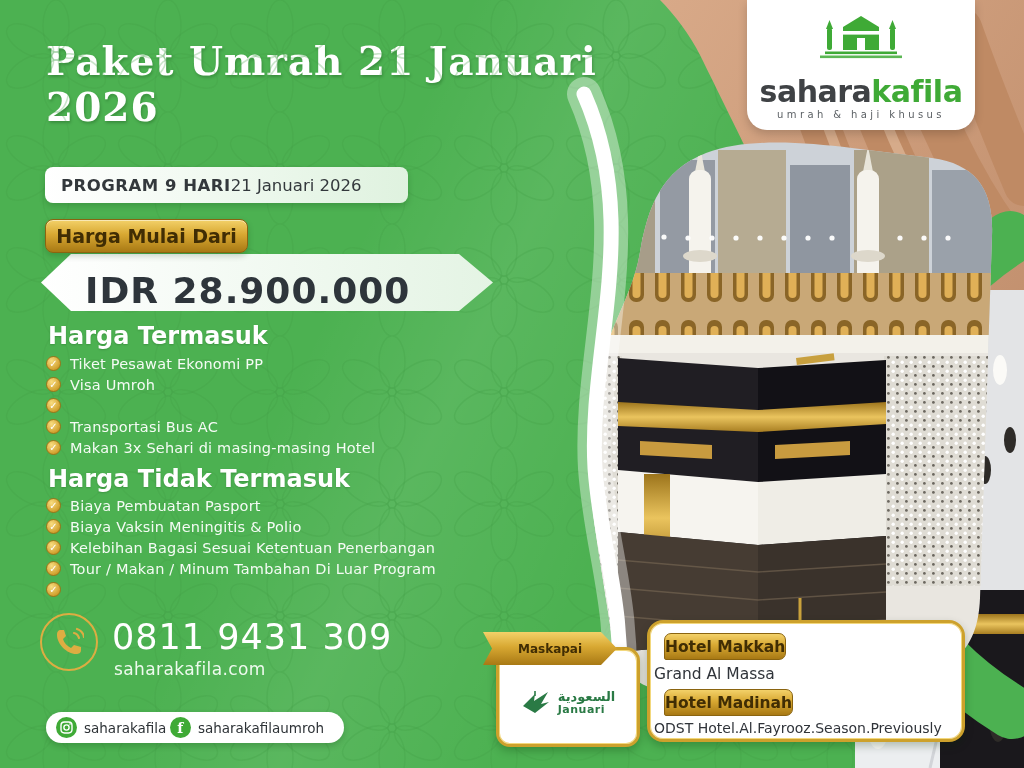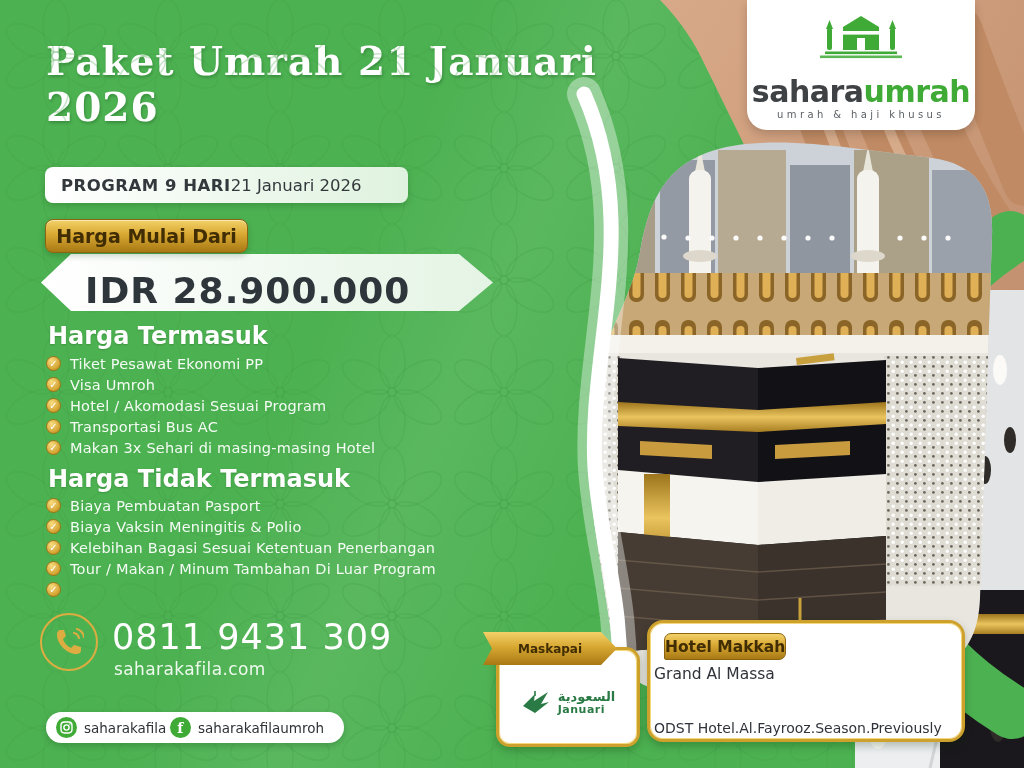--- a/index.html
+++ b/index.html
@@ -290,21 +290,21 @@
           <polygon points="13,19 20,19 16.5,10"></polygon>
         <rect x="77" y="18" width="5" height="22" rx="2"></rect>
           <polygon points="76,19 83,19 79.5,10"></polygon>
         <path d="M30 17 L48 6 L66 17 L66 40 L30 40 Z"></path>
         <rect x="12" y="41.5" width="72" height="2.6"></rect>
         <rect x="7" y="45.5" width="82" height="2.6" opacity=".85"></rect>
       </g>
       <rect x="30" y="21" width="36" height="3.6" fill="#ffffff"></rect>
       <rect x="44" y="28" width="8" height="12" fill="#ffffff"></rect>
     </svg>
-    <div class="logo-brand"><span class="p1">sahara</span><span class="p2">umrah</span></div>
+    <div class="logo-brand"><span class="p1">sahara</span><span class="p2">kafila</span></div>
     <div class="logo-tagline">umrah &amp; haji khusus</div>
   </div>
 
   <div class="program-bar">
     <span class="program-label">PROGRAM 9 HARI</span>
     <span class="program-date">21 Januari 2026</span>
   </div>
 
   <div class="price-label gold-bg">Harga Mulai Dari</div>
   <div class="price-ribbon">
@@ -316,21 +316,20 @@
     <li>
         <span class="check-ic">✓</span>
         <span class="check-txt">Tiket Pesawat Ekonomi PP</span>
       </li>
     <li>
         <span class="check-ic">✓</span>
         <span class="check-txt">Visa Umroh</span>
       </li>
     <li>
         <span class="check-ic">✓</span>
-        <span class="check-txt">Hotel / Akomodasi Sesuai Program</span>
       </li>
     <li>
         <span class="check-ic">✓</span>
         <span class="check-txt">Transportasi Bus AC</span>
       </li>
     <li>
         <span class="check-ic">✓</span>
         <span class="check-txt">Makan 3x Sehari di masing-masing Hotel</span>
       </li>
   </ul>
@@ -396,16 +395,17 @@
         <span class="saudia-ar">السعودية</span>
         <span class="saudia-en">Januari</span>
       </span>
     </div>
   </div>
   <div class="airline-ribbon gold-bg">Maskapai</div>
 
   <div class="hotel-card">
     <div class="hotel-badge gold-bg" style="top:10px">Hotel Makkah</div>
     <div class="hotel-name" style="top:42px;font-size:15.5px">Grand Al Massa</div>
+    <div class="hotel-badge gold-bg" style="top:66px">Hotel Madinah</div>
     <div class="hotel-name" style="top:97px;font-size:14px">ODST Hotel.Al.Fayrooz.Season.Previously</div>
   </div>
 
 </div>
 
 </body></html>

